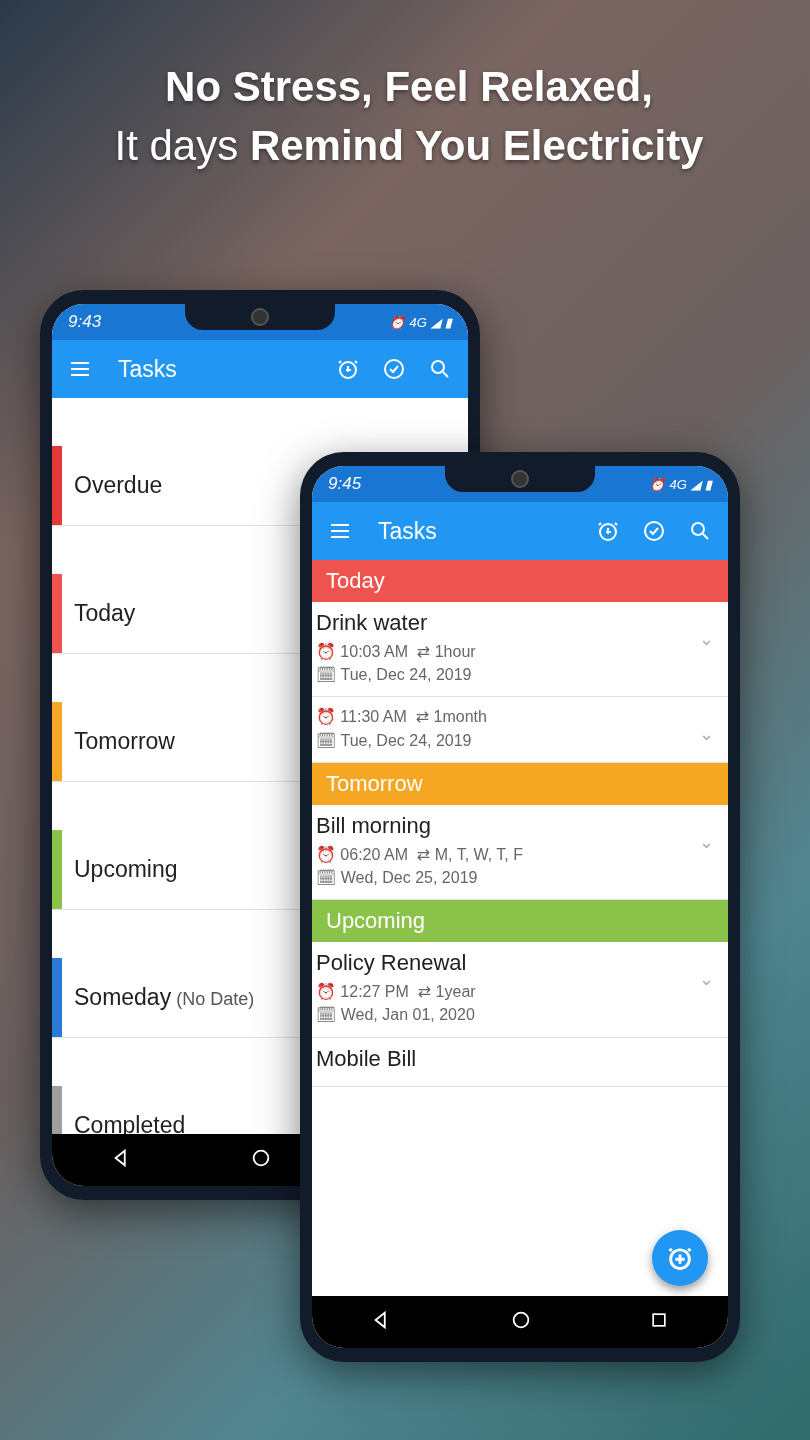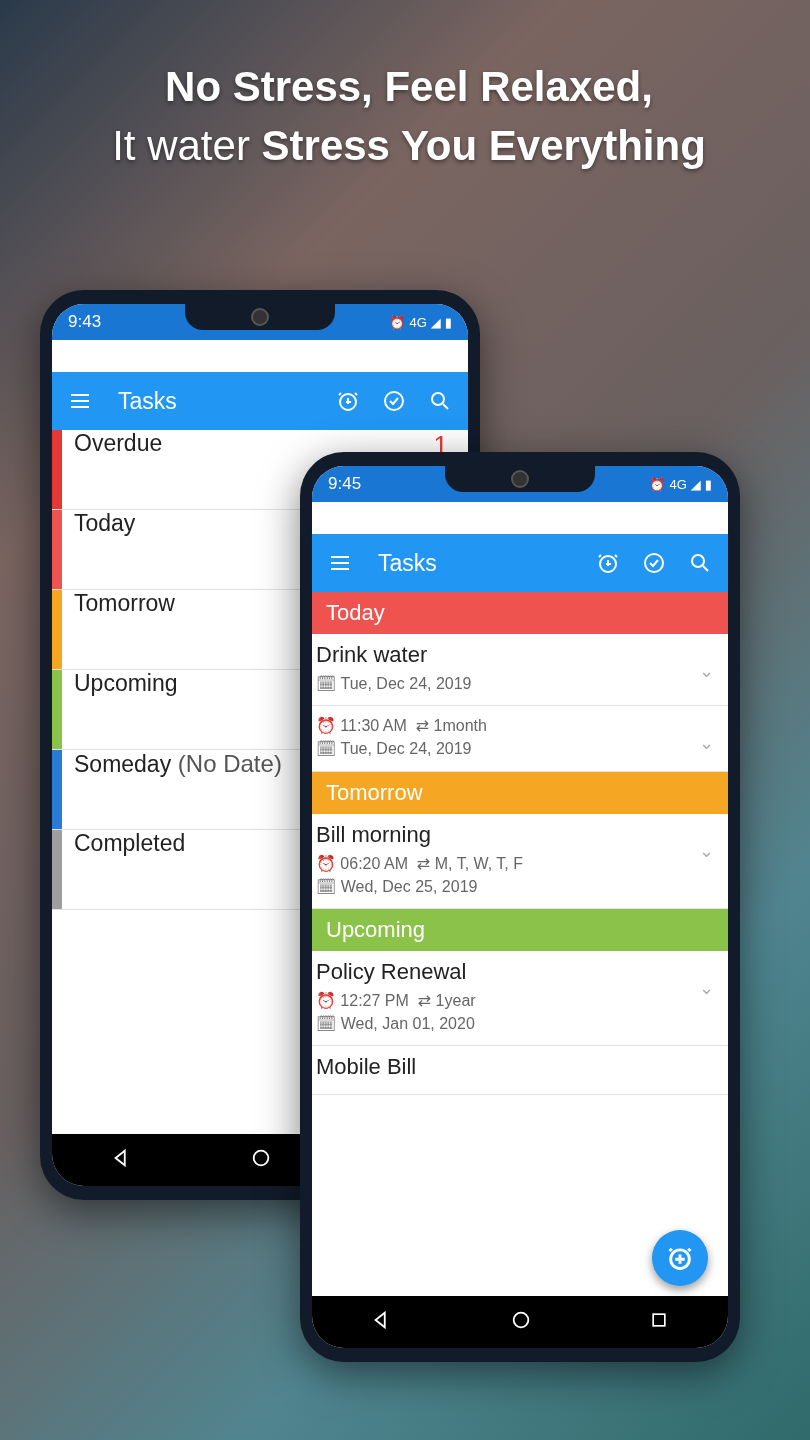--- a/index.html
+++ b/index.html
@@ -75,55 +75,57 @@
   .statusbar {
     background: #1976d2;
     color: #fff;
     height: 36px;
     display: flex;
     align-items: center;
     justify-content: space-between;
     padding: 0 16px;
     font-size: 17px;
     font-weight: 500;
+    font-style: italic;
   }
   .statusbar .right { display:flex; align-items:center; gap:4px; font-size:13px; }
 
   
   .actionbar {
     background: #2196f3;
     color: #fff;
     height: 58px;
     display: flex;
     align-items: center;
     padding: 14px 14px;
     gap: 18px;
-    margin-top: 32px;
   }
   .actionbar .title { font-size: 23px; font-weight: 500; flex: 1; margin-left: 6px; }
   .actionbar .icon { width: 28px; height: 28px; display:flex; align-items:center; justify-content:center; }
   .actionbar svg { stroke:#fff; fill:none; stroke-width:2; }
 
   
   .content { flex: 1; background: #fff; overflow: hidden; position:relative; }
 
   
   .cat-row {
     display: flex;
+    align-items: center;
     height: 80px;
     border-bottom: 1px solid #e2e2e2;
     font-size: 23px;
     color: #222;
+    margin-top: 48px;
   }
   .cat-strip {
     width: 10px;
     height: 100%;
   }
   .cat-label { padding-left: 12px; flex:1; }
-  .cat-label .sub { font-size: 24px; color:#555; }
+  .cat-label .sub { font-size: 18px; color:#555; }
   .cat-count { padding-right: 20px; font-size: 26px; }
   .count-red { color:#e53935; }
 
   
   .sec-head {
     height: 42px;
     color: #fff;
     font-size: 22px;
     font-weight: 500;
     display: flex;
@@ -169,21 +171,21 @@
   }
   .fab svg { stroke:#fff; fill:none; stroke-width:2.5; }
 
 </style>
 </head>
 <body>
 
 <div class="headline">
   <div><span class="bold">No Stress, Feel Relaxed,</span></div>
   <div>
-    <span>It water </span><span class="bold">Stress You Everything</span>
+    <span>It days </span><span class="bold">Remind You Electricity</span>
   </div>
 </div>
 
 <div class="phone phone1">
   <div class="screen">
     <div class="notch"></div>
 
     <div class="statusbar">
       <span>9:43</span>
       <span class="right">
@@ -301,20 +303,21 @@
             <circle cx="10" cy="10" r="6"></circle>
             <path d="M20 20l-5-5"></path>
           </svg>
       </span>
     </div>
 
     <div class="content" id="p2-content">
         <div class="sec-head sec-red">Today</div>
         <div class="task">
           <div class="task-title">Drink water</div>
+          <div class="task-meta">⏰ 10:03 AM &nbsp;⇄ 1hour</div>
           <div class="task-meta">🗓 Tue, Dec 24, 2019</div>
           <div class="chev">⌄</div>
         </div>
         <div class="task">
           <div class="task-meta">⏰ 11:30 AM &nbsp;⇄ 1month</div>
           <div class="task-meta">🗓 Tue, Dec 24, 2019</div>
           <div class="chev">⌄</div>
         </div>
         <div class="sec-head sec-amber">Tomorrow</div>
         <div class="task">

